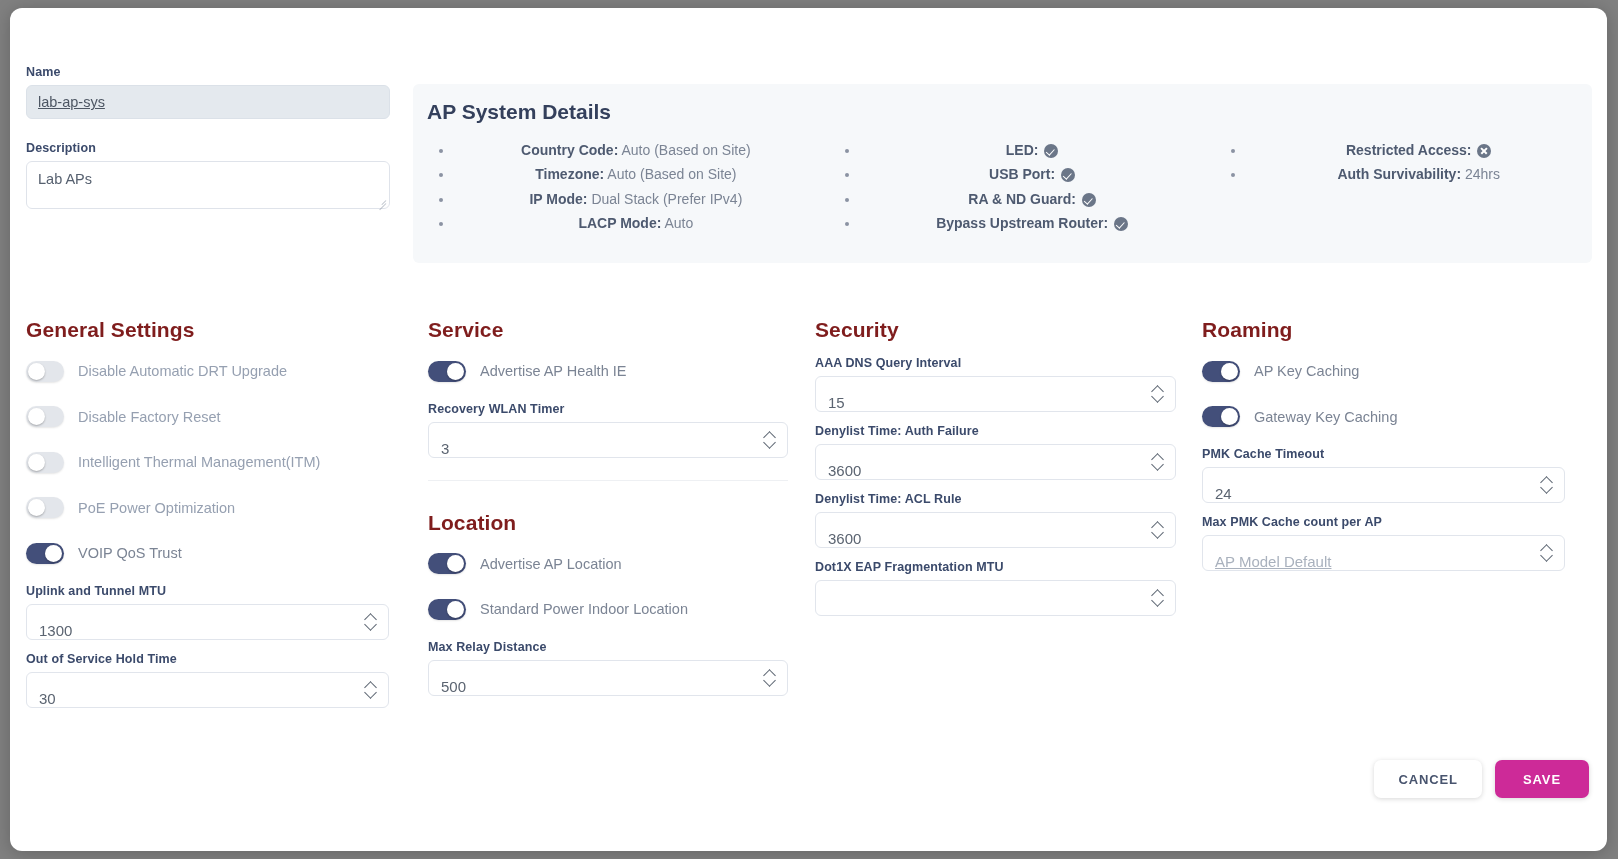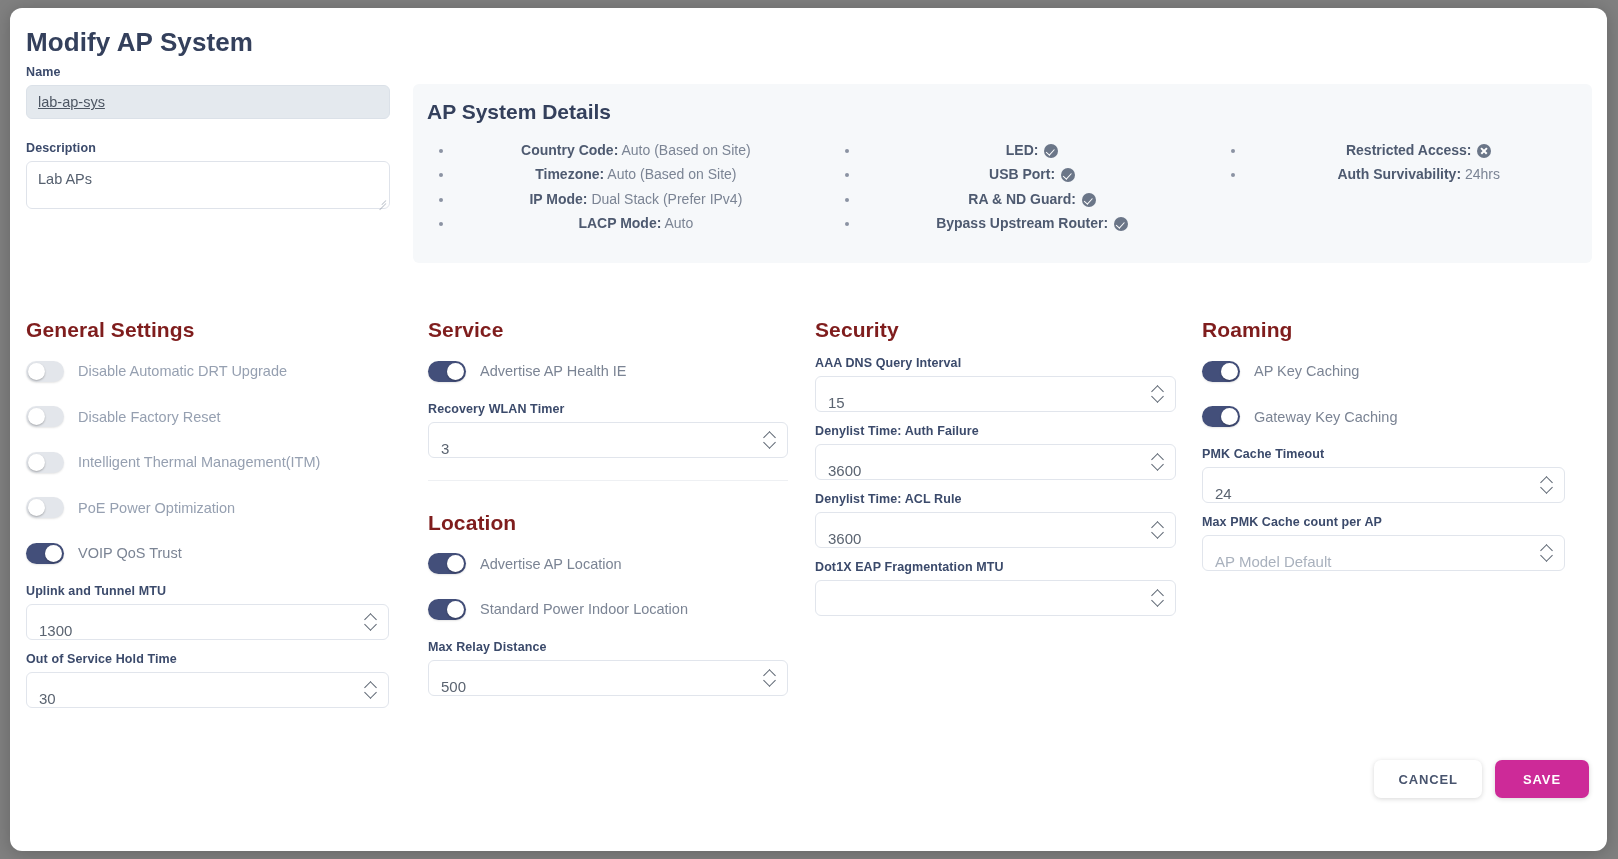--- a/index.html
+++ b/index.html
@@ -262,21 +262,21 @@
     height: 36px;
     border: 1px solid #e1e5ec;
     border-radius: 6px;
     background: #fff;
     display: flex;
     align-items: flex-end;
     padding: 0 12px;
     font-size: 15px;
     color: #5b6471;
   }
-  .num-input.ph { color: #a9b1bd; }
+  .num-input.ph { color: #a9b1bd; text-decoration: underline; }
   .stepper {
     position: absolute;
     right: 11px;
     top: 50%;
     transform: translateY(-50%);
     width: 12px;
     height: 18px;
     cursor: pointer;
   }
   .stepper span {
@@ -334,21 +334,20 @@
   }
 </style>
 </head>
 <body>
 
 <div id="bg-page"></div>
 
 <div class="modal">
  <div class="modal-inner">
 
-  <div class="modal-title">Modify AP System</div>
 
   <div class="topleft">
     <div class="field-label">Name</div>
     <div class="input-box readonly">lab-ap-sys</div>
     <div class="gap-22"></div>
     <div class="field-label">Description</div>
     <div class="textarea-box">
       <span>Lab APs</span>
       <span class="resize-grip">
             <i></i>

